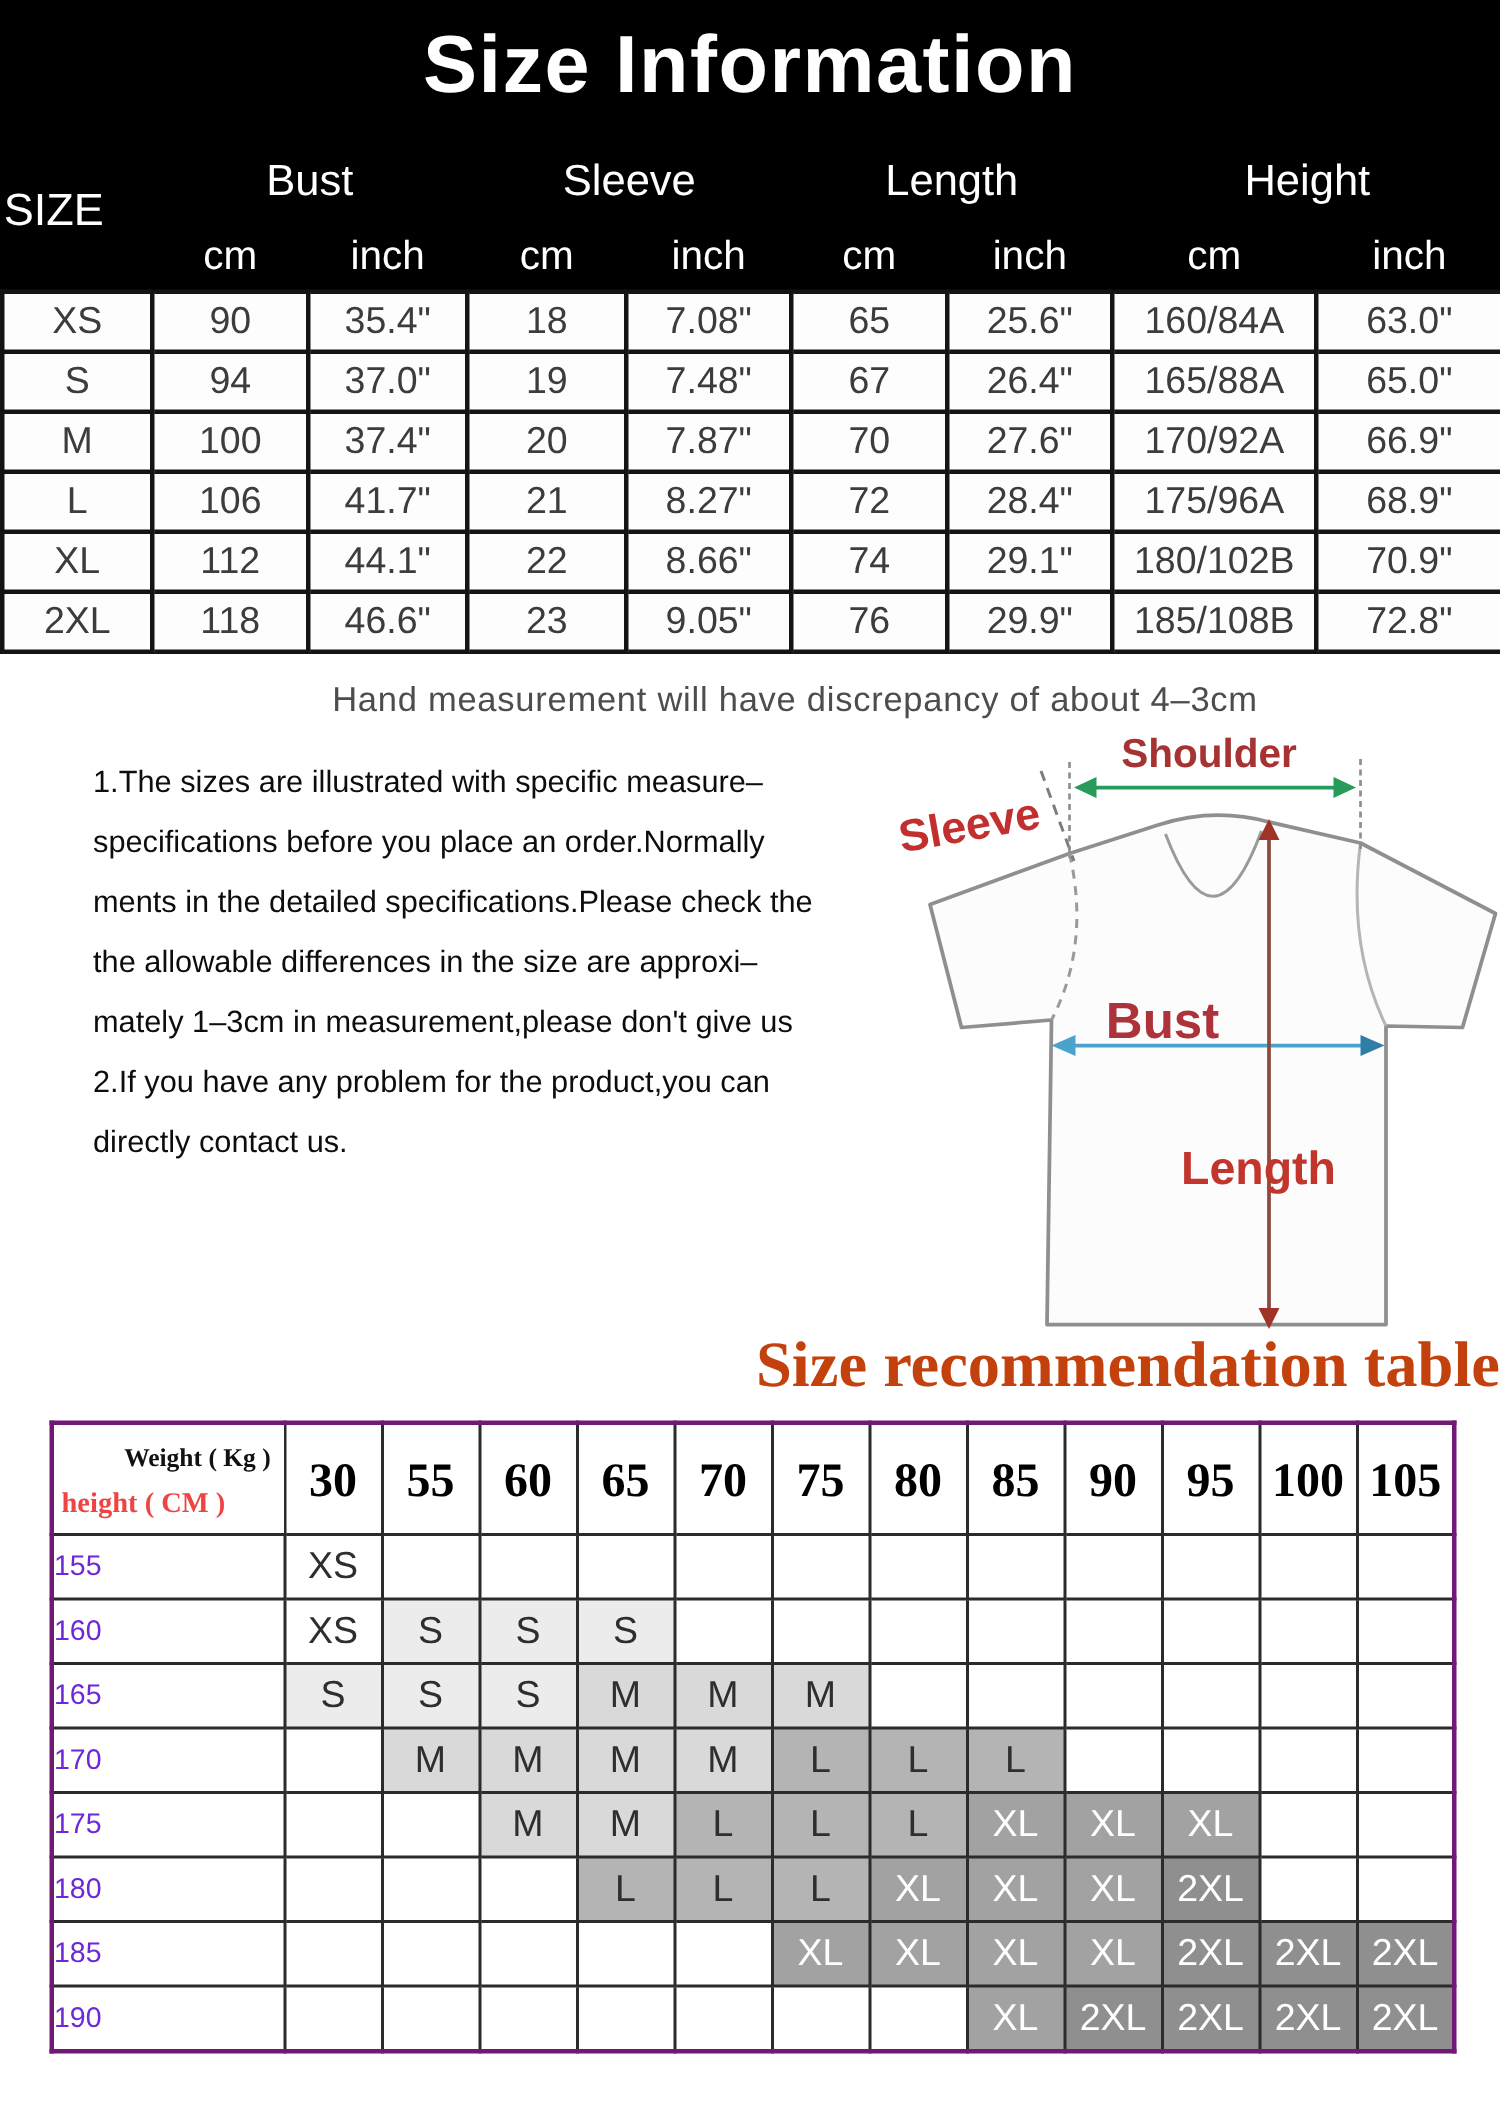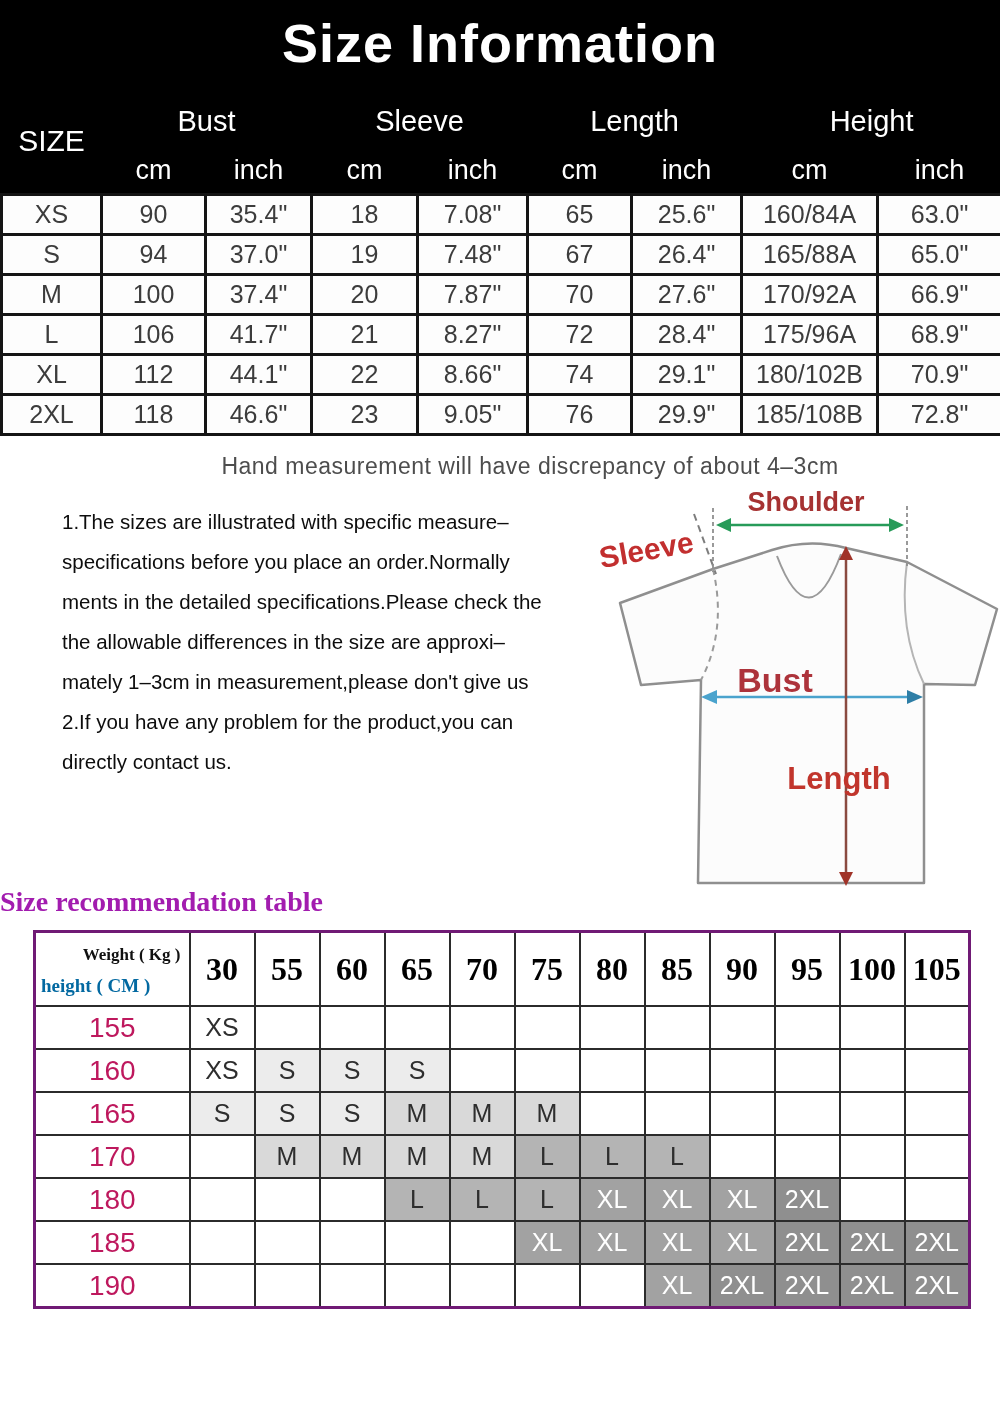--- a/index.html
+++ b/index.html
@@ -13,67 +13,67 @@
   .page-title{
     color:#fff;text-align:center;font-size:54px;font-weight:bold;
     margin:6px 0 14px 0;letter-spacing:1px;
   }
   table.size-table{width:1000px;border-collapse:collapse;table-layout:fixed;}
   .size-table thead th{
     color:#fff;font-weight:normal;border:none;background:transparent;
     text-align:center;vertical-align:middle;
   }
   .size-table thead th.grp{font-size:29px;height:50px;padding-top:8px;}
-  .size-table thead th.corner{font-size:30px;text-align:center;}
+  .size-table thead th.corner{font-size:30px;text-align:left;}
   .size-table thead th.unit{font-size:27px;height:44px;}
   .size-table tbody td{
     background:#fdfdfd;border:3px solid #141414;text-align:center;
     font-size:25px;color:#3c3c3c;height:37px;padding:0;
   }
   
   .hand-note{
     font-size:23px;color:#4d4d4d;text-align:center;
     margin:17px 0 0 60px;letter-spacing:0.5px;
   }
   .mid{position:relative;height:404px;}
   .notes{
     position:absolute;left:62px;top:22px;width:530px;
     font-size:20.5px;line-height:40px;color:#0d0d0d;white-space:nowrap;
   }
   .shirt-svg{position:absolute;left:590px;top:0;overflow:visible;}
   .shirt-svg text{font-family:"Liberation Sans",sans-serif;font-weight:bold;}
   
   .rec-heading{
-    font-family:"Liberation Serif",serif;font-size:28px;font-weight:bold;
-    color:#a21caf;text-align:left;margin:2px 0 0 0;
+    font-family:"Liberation Serif",serif;font-size:43px;font-weight:bold;
+    color:#c2410c;text-align:right;margin:2px 0 0 0;
   }
   table.rec-table{
     border-collapse:collapse;table-layout:fixed;
     margin:12px 0 0 33px;border:3px solid #701a75;
   }
   .rec-table th,.rec-table td{border:2px solid #2b2b2b;padding:0;}
   .rec-table thead th{height:72px;background:#fff;}
   .corner-cell{position:relative;
     background-image:linear-gradient(to bottom right,
       transparent calc(50% - 1.2px), #333 calc(50% - 1.2px),
       #333 calc(50% + 1.2px), transparent calc(50% + 1.2px));
   }
   .corner-top{
     position:absolute;top:12px;right:8px;
     font-family:"Liberation Serif",serif;font-weight:bold;font-size:17px;color:#111;
   }
   .corner-bottom{
     position:absolute;bottom:8px;left:5px;
-    font-family:"Liberation Serif",serif;font-weight:bold;font-size:19px;color:#0369a1;
+    font-family:"Liberation Serif",serif;font-weight:bold;font-size:19px;color:#ef4444;
   }
   .weight-th{
     font-family:"Liberation Serif",serif;font-weight:bold;font-size:32px;color:#000;
     text-align:center;
   }
-  .height-td{font-size:28px;color:#be185d;height:41px;text-align:center;background:#fff;}
+  .height-td{font-size:19px;color:#6d28d9;height:41px;background:#fff;}
   .rec-cell{text-align:center;font-size:25px;color:#2e2e2e;background:#fff;}
   .rec-cell.light{color:#fff;}
 </style>
 </head>
 <body>
 
 <div class="top-band">
   <h1 class="page-title">Size Information</h1>
   <table class="size-table">
     <colgroup>
@@ -316,20 +316,35 @@
         <td class="rec-cell" style="background: rgb(217, 217, 217);">M</td>
         <td class="rec-cell" style="background: rgb(180, 180, 180);">L</td>
         <td class="rec-cell" style="background: rgb(180, 180, 180);">L</td>
         <td class="rec-cell" style="background: rgb(180, 180, 180);">L</td>
         <td class="rec-cell"></td>
         <td class="rec-cell"></td>
         <td class="rec-cell"></td>
         <td class="rec-cell"></td>
       </tr>
       <tr>
+        <td class="height-td">175</td>
+        <td class="rec-cell"></td>
+        <td class="rec-cell"></td>
+        <td class="rec-cell" style="background: rgb(217, 217, 217);">M</td>
+        <td class="rec-cell" style="background: rgb(217, 217, 217);">M</td>
+        <td class="rec-cell" style="background: rgb(180, 180, 180);">L</td>
+        <td class="rec-cell" style="background: rgb(180, 180, 180);">L</td>
+        <td class="rec-cell" style="background: rgb(180, 180, 180);">L</td>
+        <td class="rec-cell light" style="background: rgb(162, 162, 162);">XL</td>
+        <td class="rec-cell light" style="background: rgb(162, 162, 162);">XL</td>
+        <td class="rec-cell light" style="background: rgb(162, 162, 162);">XL</td>
+        <td class="rec-cell"></td>
+        <td class="rec-cell"></td>
+      </tr>
+      <tr>
         <td class="height-td">180</td>
         <td class="rec-cell"></td>
         <td class="rec-cell"></td>
         <td class="rec-cell"></td>
         <td class="rec-cell" style="background: rgb(180, 180, 180);">L</td>
         <td class="rec-cell" style="background: rgb(180, 180, 180);">L</td>
         <td class="rec-cell" style="background: rgb(180, 180, 180);">L</td>
         <td class="rec-cell light" style="background: rgb(162, 162, 162);">XL</td>
         <td class="rec-cell light" style="background: rgb(162, 162, 162);">XL</td>
         <td class="rec-cell light" style="background: rgb(162, 162, 162);">XL</td>

